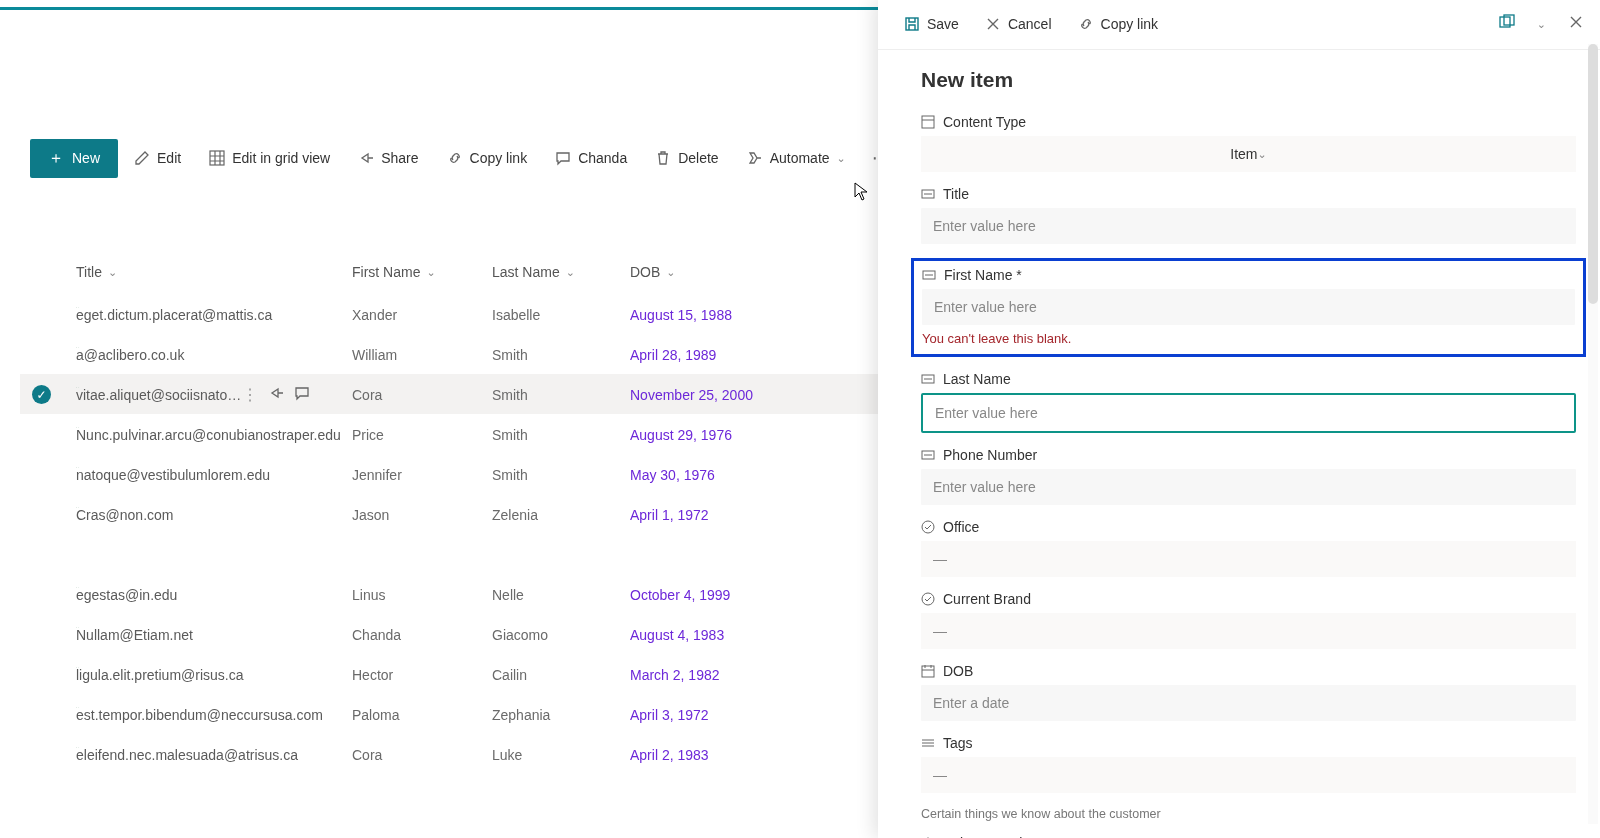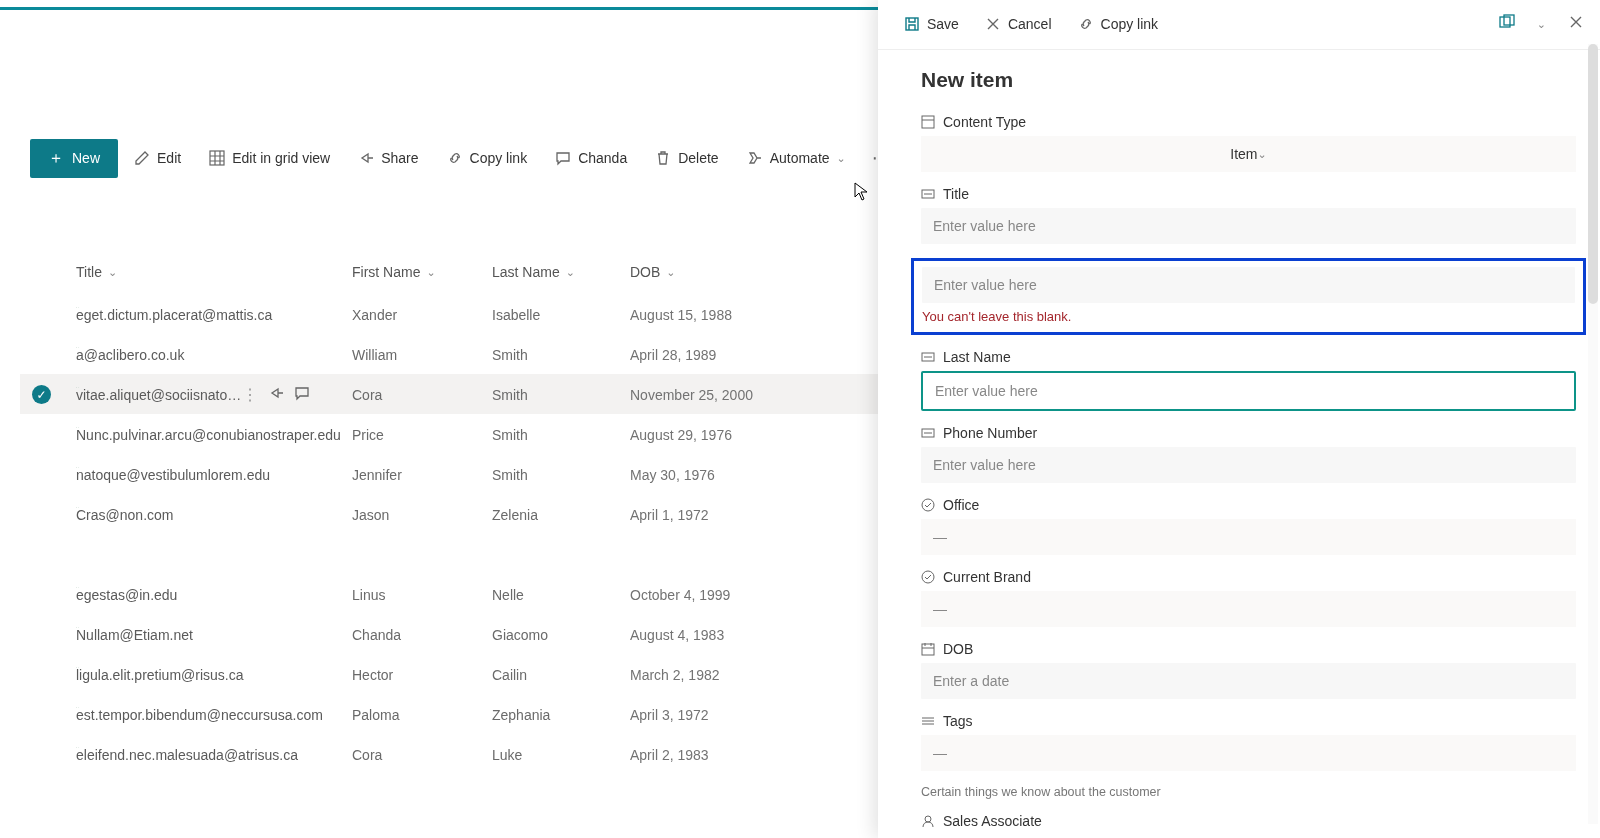--- a/index.html
+++ b/index.html
@@ -27,21 +27,21 @@
 .th-fn { width: 140px; }
 .th-ln { width: 138px; }
 .th-dob { width: 160px; }
 .chev { font-size: 11px; color: #888; }
 
 .row { display: flex; align-items: center; height: 40px; padding-left: 12px; font-size: 14px; color: #444; border-top: 1px solid transparent; position: relative; }
 .row .sel { width: 44px; display: flex; align-items: center; justify-content: flex-start; }
 .row .c-title { width: 276px; overflow: hidden; text-overflow: ellipsis; white-space: nowrap; color: #5a5a5a; position: relative; }
 .row .c-fn { width: 140px; color: #6a6a6a; }
 .row .c-ln { width: 138px; color: #6a6a6a; }
-.row .c-dob { width: 160px; color: #737373; }
+.row .c-dob { width: 160px; color: #6d28d9; }
 .row .tick { position: absolute; left: -4px; top: -6px; font-size: 10px; color: #9db8a8; }
 .row.selected { background: #f3f2f1; }
 .row.selected .check { width: 19px; height: 19px; border-radius: 50%; background: #0d7a88; display: flex; align-items: center; justify-content: center; color: #fff; font-size: 12px; }
 .row .row-actions { display: none; gap: 10px; margin-left: -36px; }
 .row.selected .row-actions { display: flex; position: absolute; left: 258px; }
 .row .row-actions svg { width: 16px; height: 16px; color: #666; }
 .row .vd { color: #999; font-size: 16px; }
 
 .gap-row { height: 40px; }
 
@@ -312,20 +312,27 @@
           <svg viewBox="0 0 14 14" fill="none" stroke="#666">
             <rect x="1" y="3" width="12" height="8"></rect>
             <path d="M3 7h8"></path>
           </svg>
           <span>Title</span>
         </div>
       <input class="f-input" placeholder="Enter value here" style="">
     </div>
 
     <div class="field highlight-blue">
+      <div class="f-label">
+          <svg viewBox="0 0 14 14" fill="none" stroke="#666">
+            <rect x="1" y="3" width="12" height="8"></rect>
+            <path d="M3 7h8"></path>
+          </svg>
+          <span>First Name *</span>
+        </div>
       <input class="f-input" placeholder="Enter value here" style="">
       <div class="err">You can't leave this blank.</div>
     </div>
 
     <div class="field">
       <div class="f-label">
           <svg viewBox="0 0 14 14" fill="none" stroke="#666">
             <rect x="1" y="3" width="12" height="8"></rect>
             <path d="M3 7h8"></path>
           </svg>

